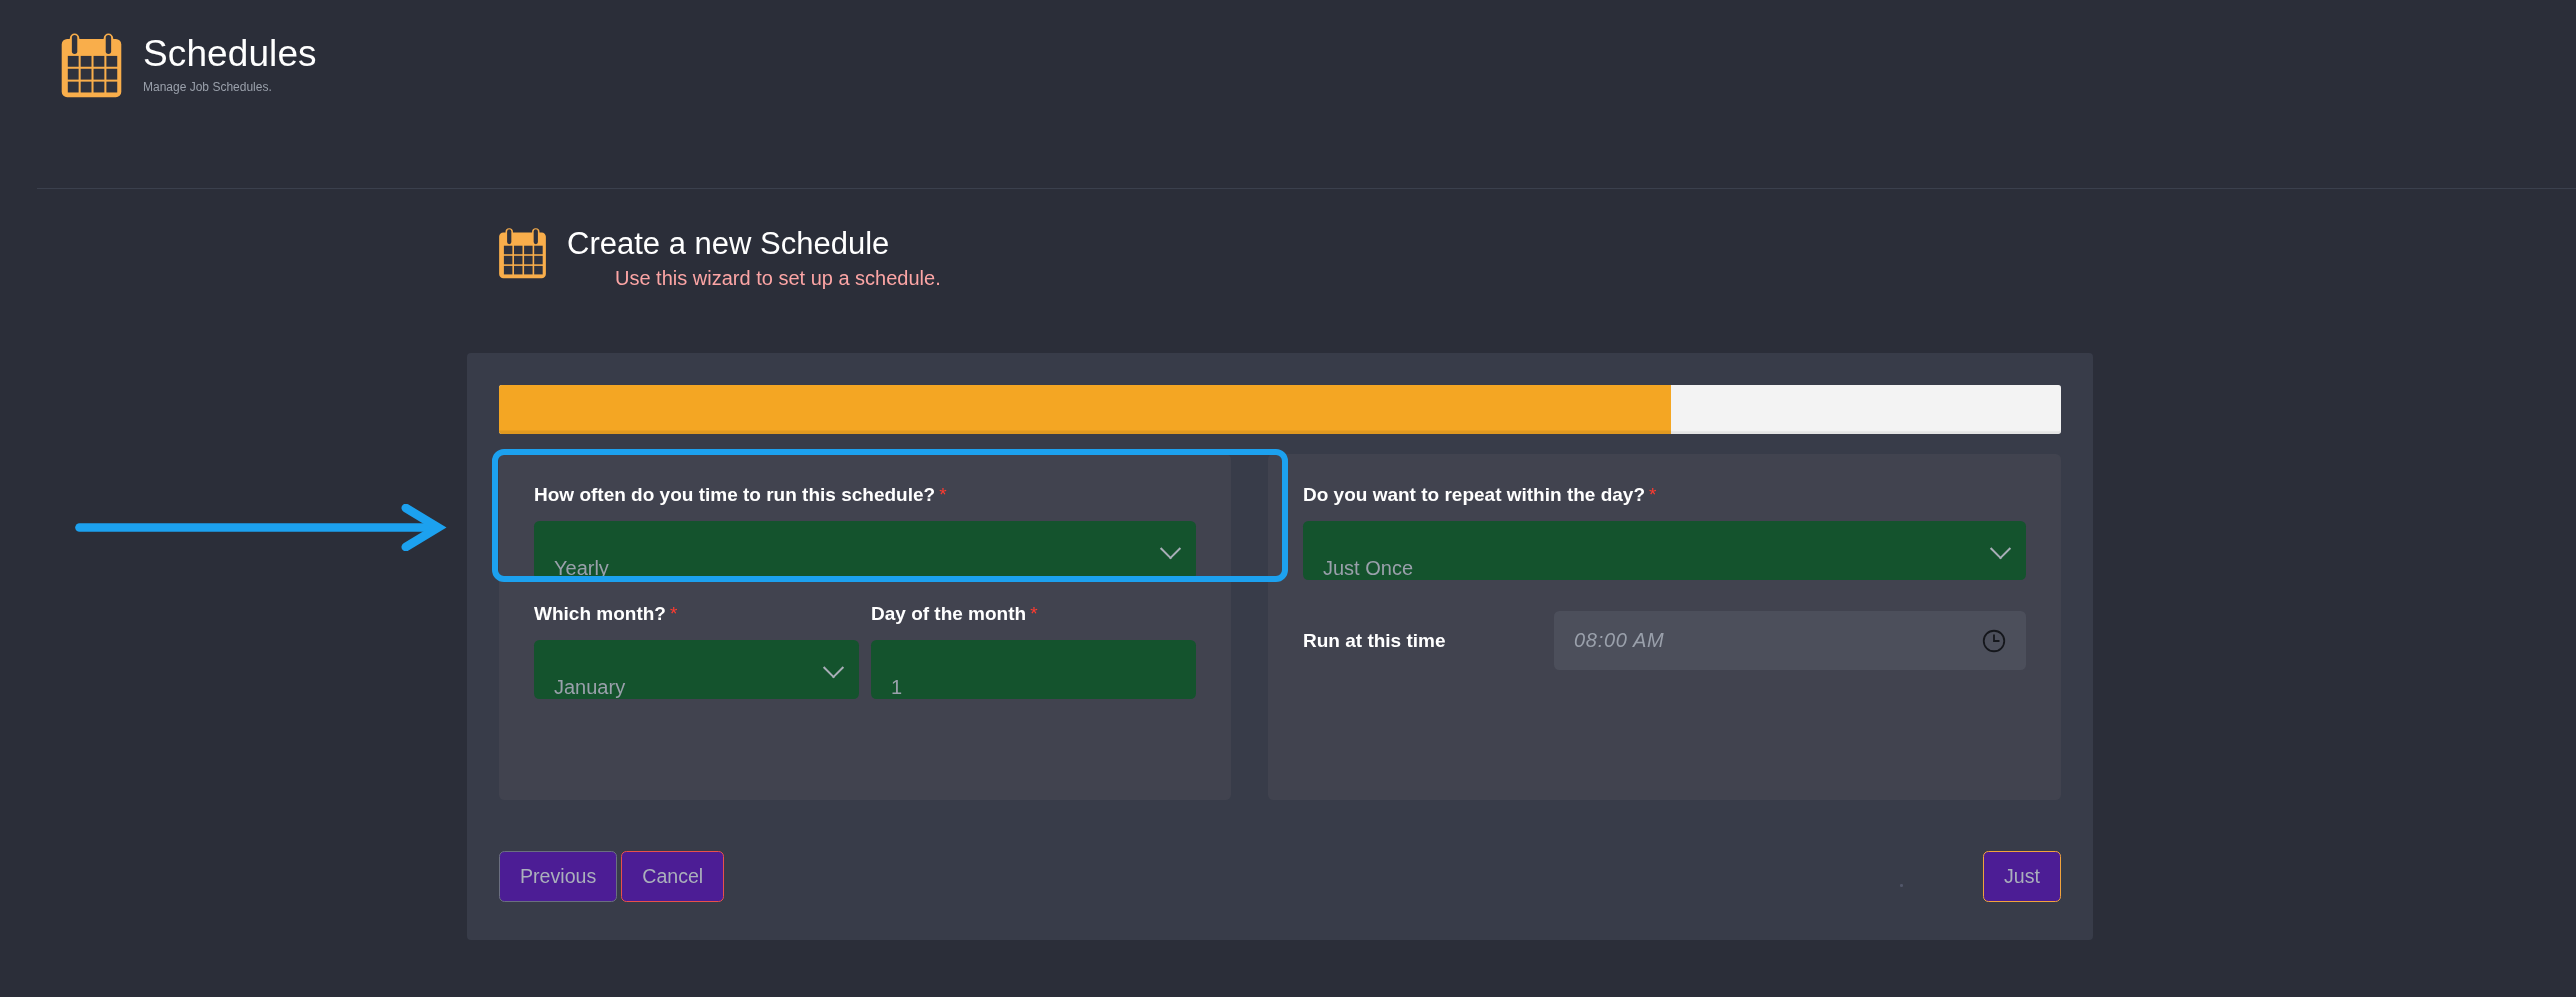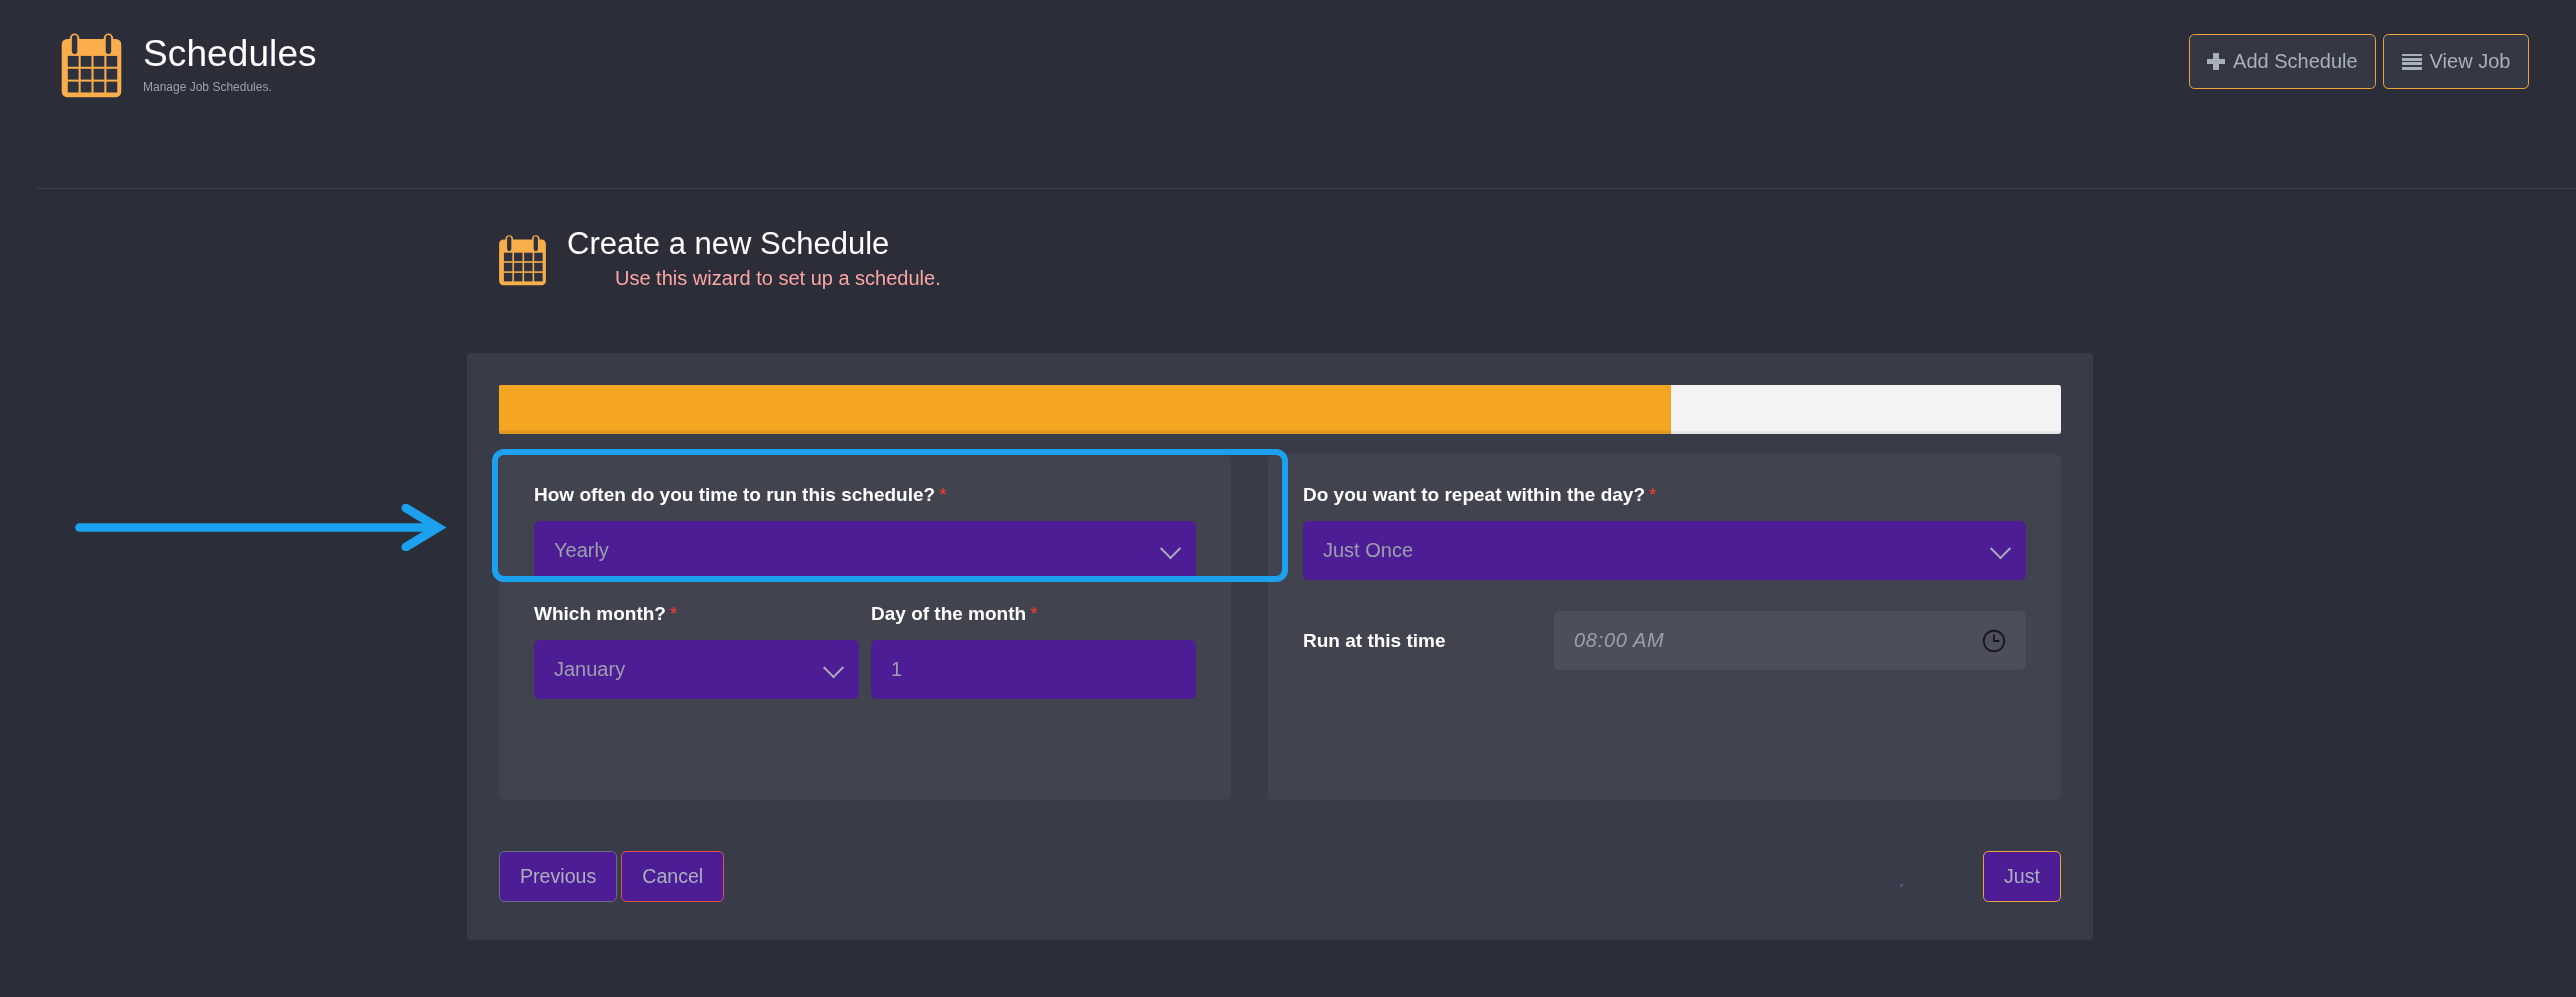--- a/index.html
+++ b/index.html
@@ -67,21 +67,21 @@
   .icon-list i.full { width: 20px; }
 
   .header-divider {
     position: absolute; left: 37px; top: 188px;
     width: 2539px; height: 1.4px; background: #3b404d;
   }
 
   
   .wizard-heading {
     position: absolute; left: 497px; top: 220px;
-    display: flex; align-items: flex-end; gap: 19px;
+    display: flex; align-items: flex-start; gap: 19px;
   }
   .wizard-titles { padding-top: 8px; }
   .wizard-title {
     font-size: 31px; font-weight: 400; color: #ffffff; line-height: 1.05;
   }
   .wizard-subtitle {
     font-size: 20px; color: #fca5a5; margin-top: 6.8px; margin-left: 48px;
   }
 
   
@@ -141,24 +141,24 @@
   }
 
   .field-label {
     font-size: 19px; font-weight: 700; color: #ffffff;
     margin-bottom: 15px; display: inline-block;
   }
   .req { color: #ff3b30; font-size: 19px; margin-left: 4px; }
 
   .control {
     position: relative;
-    background: #4c1d95;
+    background: #14532d;
     border-radius: 5.4px;
     height: 59px;
-    display: flex; align-items: center;
+    display: flex; align-items: flex-end;
     padding: 0 20px;
   }
   .control .val {
     font-size: 20px; color: #9aa0ab; font-weight: 400;
   }
   .chevron {
     position: absolute; right: 17.6px; top: 50%;
     width: 15px; height: 15px;
     border-right: 2px solid #a9aeb8;
     border-bottom: 2px solid #a9aeb8;
@@ -253,35 +253,20 @@
         <rect x="51" y="85" width="16" height="16" fill="#2f323d"></rect>
         <rect x="70" y="85" width="16" height="16" fill="#2f323d"></rect>
       </svg>
     </span>
     <div class="header-titles">
       <div class="page-title">Schedules</div>
       <div class="page-subtitle">Manage Job Schedules.</div>
     </div>
   </div>
 
-  <div class="header-actions">
-    <div class="btn btn-outline-orange hdr-btn">
-      <span class="icon-plus"></span>
-      <span>Add Schedule</span>
-    </div>
-    <div class="btn btn-outline-orange hdr-btn">
-      <span class="icon-list">
-        <i class="full"></i>
-          <i class="full"></i>
-          <i class="full"></i>
-          <i class="full"></i>
-      </span>
-      <span>View Job</span>
-    </div>
-  </div>
 </div>
 
 <div class="header-divider"></div>
 
 <div class="wizard-heading">
   <span class="cal-icon">
     <svg width="51" height="61" viewBox="0 0 96 112" aria-hidden="true">
       <rect x="16" y="14" width="14" height="34" rx="7" fill="#f9ae4b"></rect>
       <rect x="66" y="14" width="14" height="34" rx="7" fill="#f9ae4b"></rect>
       <rect x="4" y="22" width="88" height="86" rx="8" fill="#f9ae4b"></rect>

